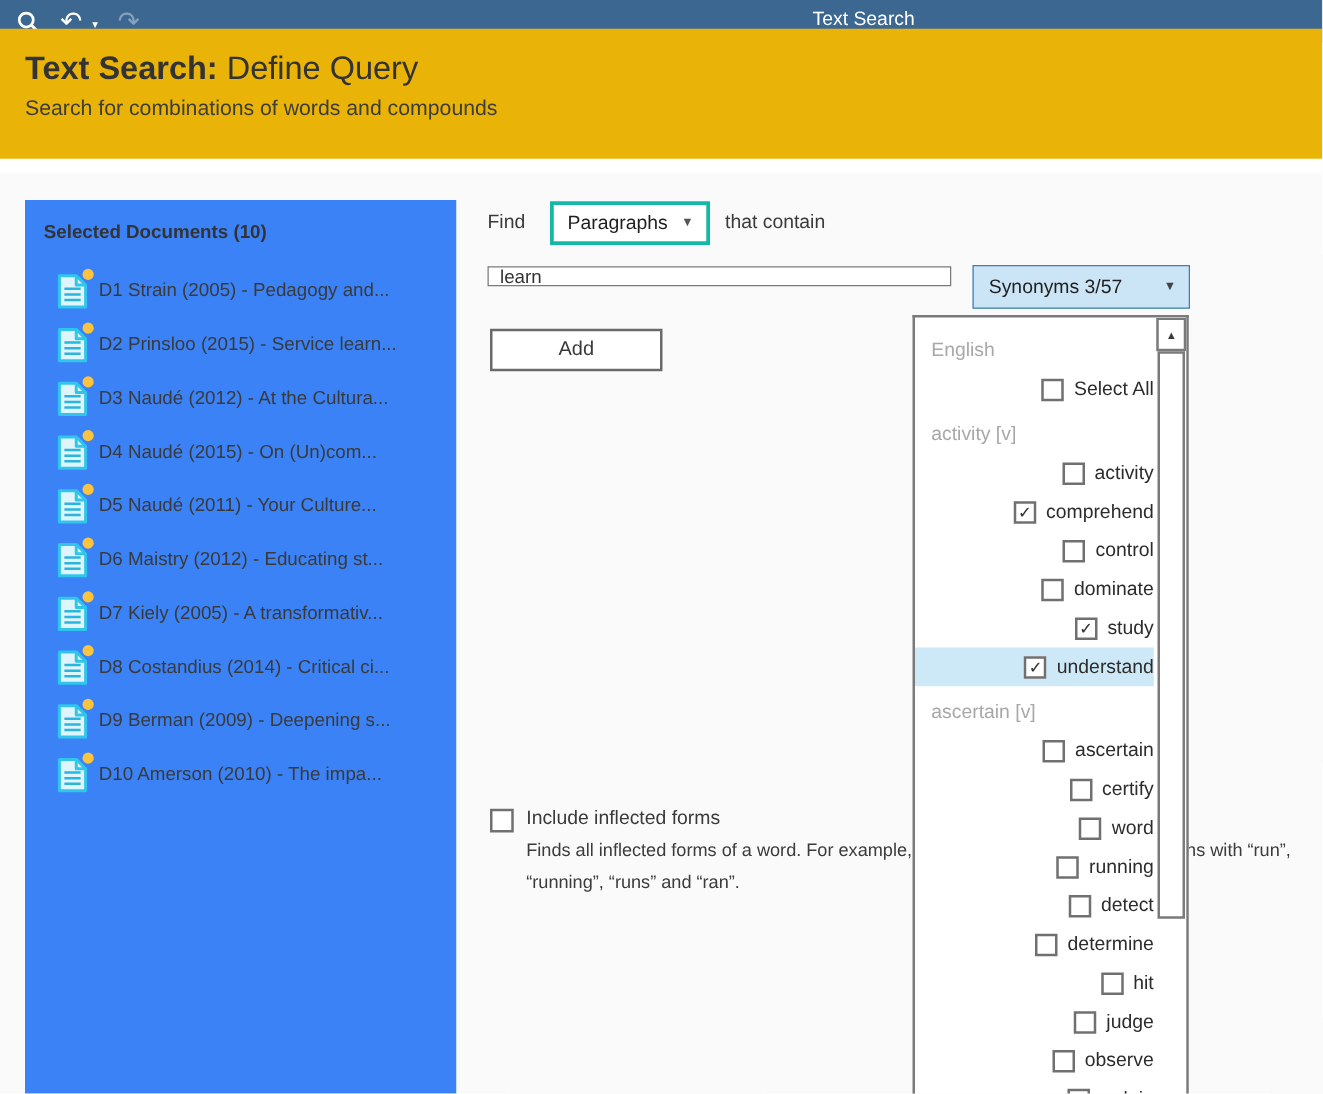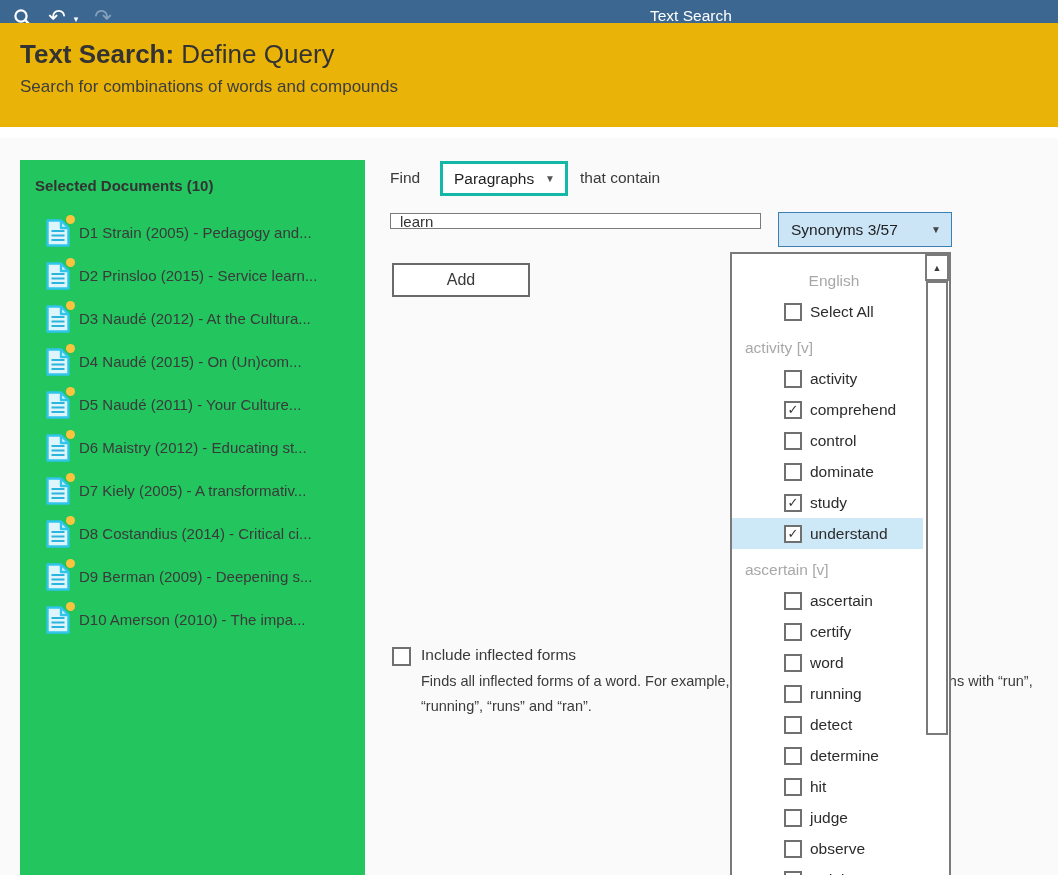--- a/index.html
+++ b/index.html
@@ -19,21 +19,21 @@
   
   .page-header { position:absolute; left:0; top:23px; width:100%; height:104px; background:#eab308; }
   .ph-title { padding:16px 0 0 20px; font-size:26px; font-weight:400; color:#333; }
   .ph-title .strong { font-weight:700; }
   .ph-subtitle { padding:7px 0 0 20px; font-size:17px; color:#3d3d3d; }
 
   
   .content { position:absolute; left:0; top:138px; width:1058px; height:737px; background:#fafafa; }
 
   
-  .doc-panel { position:absolute; left:20px; top:22px; width:345px; height:715px; background:#22c55e; }
+  .doc-panel { position:absolute; left:20px; top:22px; width:345px; height:715px; background:#3b82f6; }
   .doc-header { padding:17px 0 0 15px; font-size:15px; font-weight:700; color:#333; }
   .doc-list { margin-top:17px; }
   .doc-item { display:flex; align-items:center; height:43px; padding-left:25px; }
   .doc-icon { position:relative; width:26px; height:30px; flex:none; }
   .doc-icon .badge { position:absolute; top:-3px; right:-4px; width:9px; height:9px; border-radius:50%; background:#fcc43e; }
   .doc-label { margin-left:8px; font-size:15px; color:#3a3a3a; white-space:nowrap; }
 
   
   .find-label { position:absolute; left:390px; top:31px; font-size:15.5px; color:#3a3a3a; }
   .unit-select { position:absolute; left:440px; top:23px; width:128px; height:35px; background:#fff;
@@ -56,22 +56,22 @@
 
   .inflect-checkbox { position:absolute; left:392px; top:509px; width:19px; height:19px; border:2px solid #707070; background:#fff; }
   .inflect-label { position:absolute; left:421px; top:508px; font-size:15.5px; color:#3a3a3a; }
   .inflect-desc { position:absolute; left:421px; top:531px; font-size:14.5px; color:#3b3b3b; line-height:25px; white-space:nowrap; }
 
   
   .dropdown { position:absolute; left:730px; top:114px; width:221px; height:624px; background:#fff;
     border:2px solid #7a7a7a; border-bottom:none; z-index:5; overflow:hidden; }
   .dd-list { position:absolute; left:0; top:0; right:26px; padding-top:9px; }
   .dd-group { height:33px; line-height:35px; padding-left:13px; font-size:15.5px; color:#a8a8a8; margin-top:3px; }
-  .dd-group:first-child { margin-top:0;text-align:center; }
-  .dd-item { height:31px; display:flex; align-items:center; padding-left:52px; font-size:15.5px; color:#2c2c2c; }
+  .dd-group:first-child { margin-top:0; }
+  .dd-item { height:31px; display:flex; align-items:center; padding-left:40px; font-size:15.5px; color:#2c2c2c;justify-content:flex-end; }
   .dd-item.highlighted { background:#cde8f6; }
   .dd-item .check-box { width:18px; height:18px; border:2px solid #707070; background:#fff; flex:none;
     display:flex; align-items:center; justify-content:center; font-size:13px; color:#333; line-height:1; }
   .dd-item .syn-label { margin-left:8px; white-space:nowrap; }
 
   .dd-scrollbar { position:absolute; right:0; top:0; width:24px; height:100%; background:#fff; }
   .dd-scroll-up { position:absolute; left:0; top:0; width:24px; height:27px; border:2px solid #7a7a7a;
     background:#fff; display:flex; align-items:center; justify-content:center; font-size:9px; color:#3a3a3a; }
   .dd-scroll-thumb { position:absolute; left:1px; top:27px; width:22px; height:454px; border:2px solid #7a7a7a; background:#fff; }
 </style>

